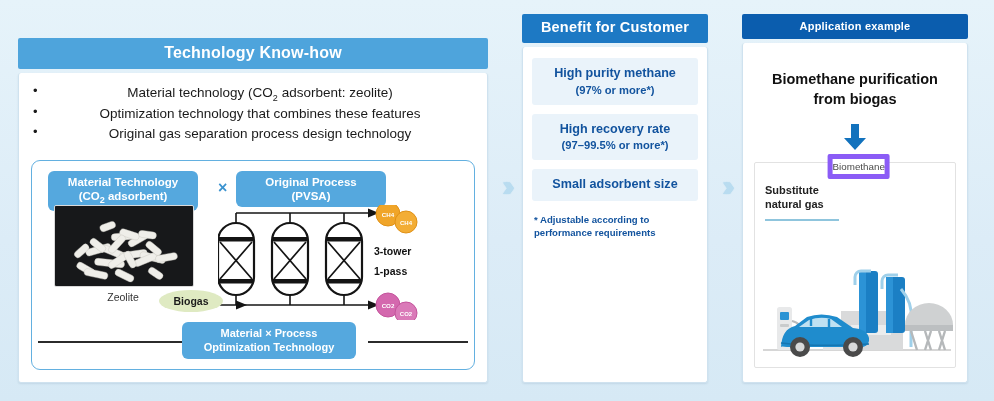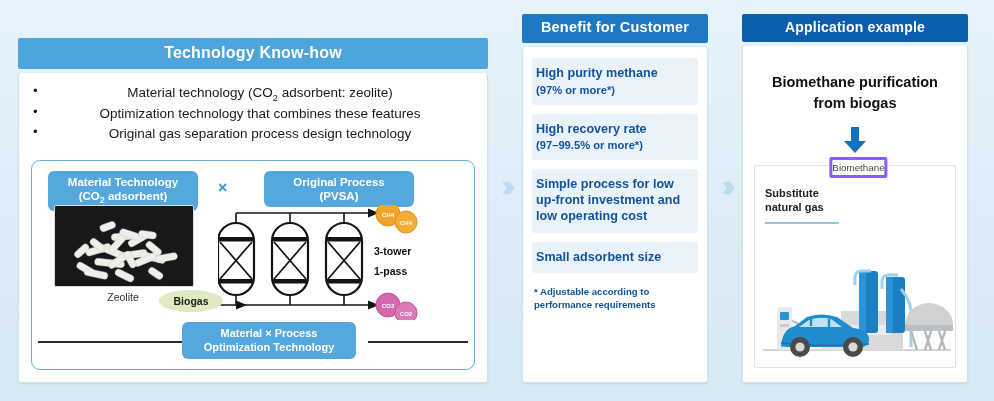--- a/index.html
+++ b/index.html
@@ -62,21 +62,21 @@
     margin-top:15px;flex:1;
     border:1.6px solid #63b0e0;border-radius:9px;
     background:#ffffff;position:relative;
   }
   .mt-chip,.op-chip,.bottom-chip{
     background:#55a8de;color:#fff;font-weight:bold;text-align:center;
     border-radius:6px;font-size:11.5px;line-height:1.22;padding:4px 8px;
     box-sizing:border-box;
   }
   .mt-chip{position:absolute;left:16px;top:10px;width:150px;}
-  .op-chip{position:absolute;left:232px;top:10px;width:150px;}
+  .op-chip{position:absolute;left:204px;top:10px;width:150px;}
   .times{
     position:absolute;left:186px;top:18px;color:#3b93d0;font-size:16px;font-weight:bold;
   }
   .zeo-wrap{position:absolute;left:22px;top:44px;width:138px;}
   .zeo-img{
     width:138px;height:80px;border-radius:2px;overflow:hidden;display:block;
     border:1px solid #d9d9d9;
   }
   .zeo-cap{font-size:10.5px;color:#333;text-align:center;margin-top:4px;}
   .proc-svg{position:absolute;left:186px;top:44px;}
@@ -97,46 +97,46 @@
     text-shadow:0 0 1px rgba(140,200,230,.7);
     user-select:none;
   }
 
   
   .p2{width:186px;}
   .p2 .panel-head{background:#1d79c4;font-size:14.5px;}
   .p2 .panel-body{padding:11px 9px 9px 9px;display:flex;flex-direction:column;gap:9px;}
   .benefit{
     background:#eaf3fa;border-radius:3px;
-    color:#12539e;font-weight:bold;text-align:left;
+    color:#12539e;font-weight:bold;text-align:center;
     font-size:12.6px;line-height:1.25;
     padding:8px 4px;
   }
   .benefit .sub{font-size:11.2px;display:block;margin-top:1px;}
   .footnote{
     color:#12539e;font-weight:bold;font-size:9.6px;line-height:1.32;
     margin-top:4px;padding:0 2px;
   }
 
   
   .p3{width:226px;}
-  .p3 .panel-head{background:#0b5dae;font-size:14px;}
+  .p3 .panel-head{background:#0b5dae;font-size:11px;}
   .p3 .panel-body{padding:12px 12px 14px 12px;display:flex;flex-direction:column;align-items:center;}
   .app-title{
     color:#111;font-weight:bold;font-size:14.5px;line-height:1.4;
     text-align:center;margin-top:14px;
   }
   .down-arrow{margin:12px 0 10px 0;}
   .app-illus{
     width:100%;flex:1;border:1px solid #e2e2e2;border-radius:2px;
     position:relative;background:#fff;min-height:118px;
   }
   .tag{
     position:absolute;left:50%;transform:translateX(-44%) ;top:-9px;
-    background:#fff;border:3px solid #8b5cf6;border-radius:2px;
+    background:#fff;border:5px solid #8b5cf6;border-radius:2px;
     font-size:9.8px;color:#4a4a4a;padding:2px 0;white-space:nowrap;
   }
   .sng{
     position:absolute;left:10px;top:20px;
     font-size:11px;font-weight:bold;color:#222;line-height:1.28;
   }
   .sng-rule{position:absolute;left:10px;top:56px;width:74px;height:2px;background:#8fc5dd;}
 </style>
 </head>
 <body>
@@ -321,23 +321,20 @@
     <div class="panel-body">
       <div class="benefit">
         <span>High purity methane</span>
         <span class="sub">(97% or more*)</span>
       </div>
       <div class="benefit">
         <span>High recovery rate</span>
         <span class="sub">(97–99.5% or more*)</span>
       </div>
       <div class="benefit">
-        <span>Simple process for low up-front investment and low operating cost</span>
-      </div>
-      <div class="benefit">
         <span>Small adsorbent size</span>
       </div>
       <div class="footnote">* Adjustable according to performance requirements</div>
     </div>
   </section>
 
   <div class="sep">››</div>
 
   <section class="panel p3">
     <div class="panel-head">Application example</div>

